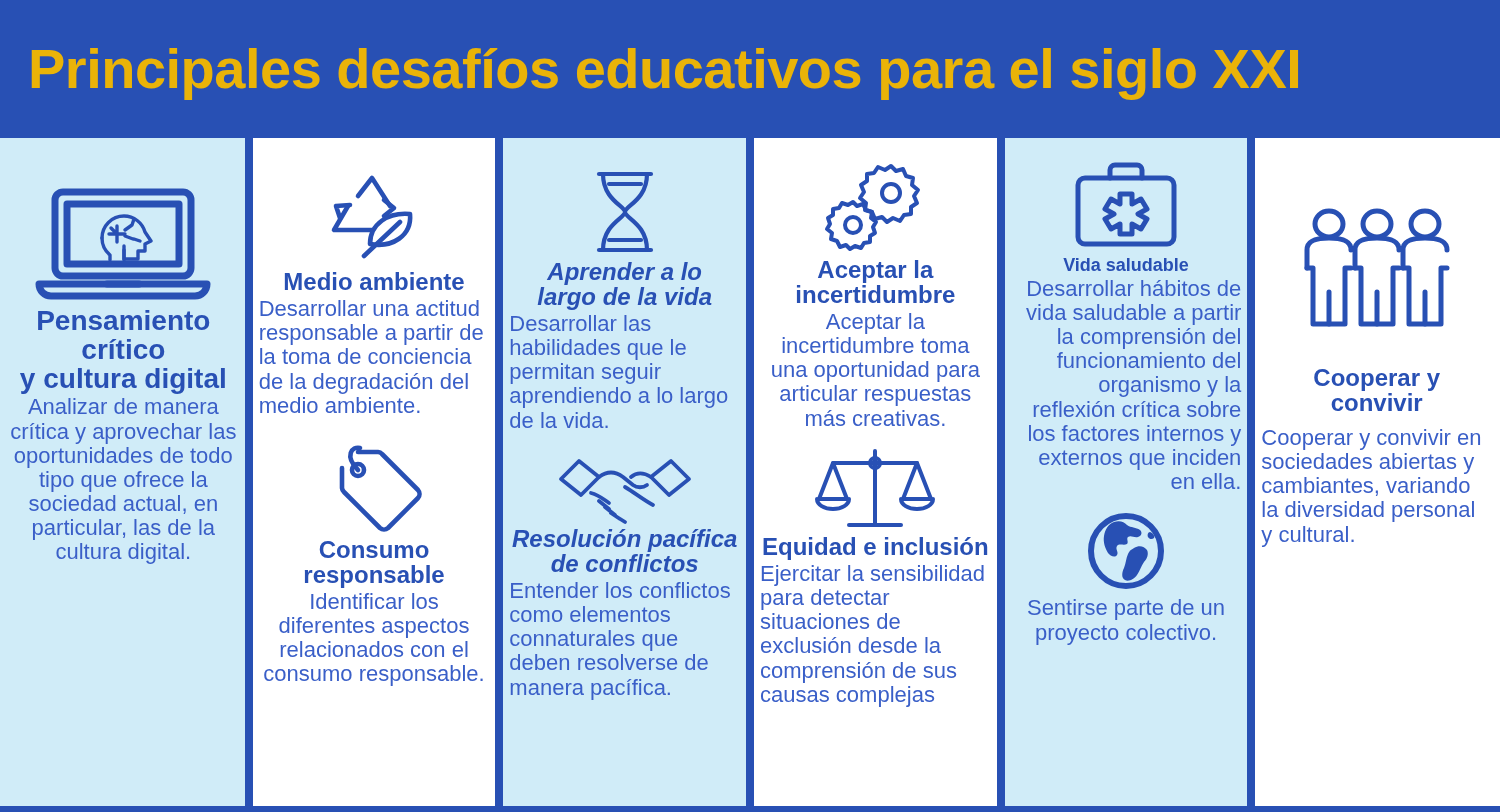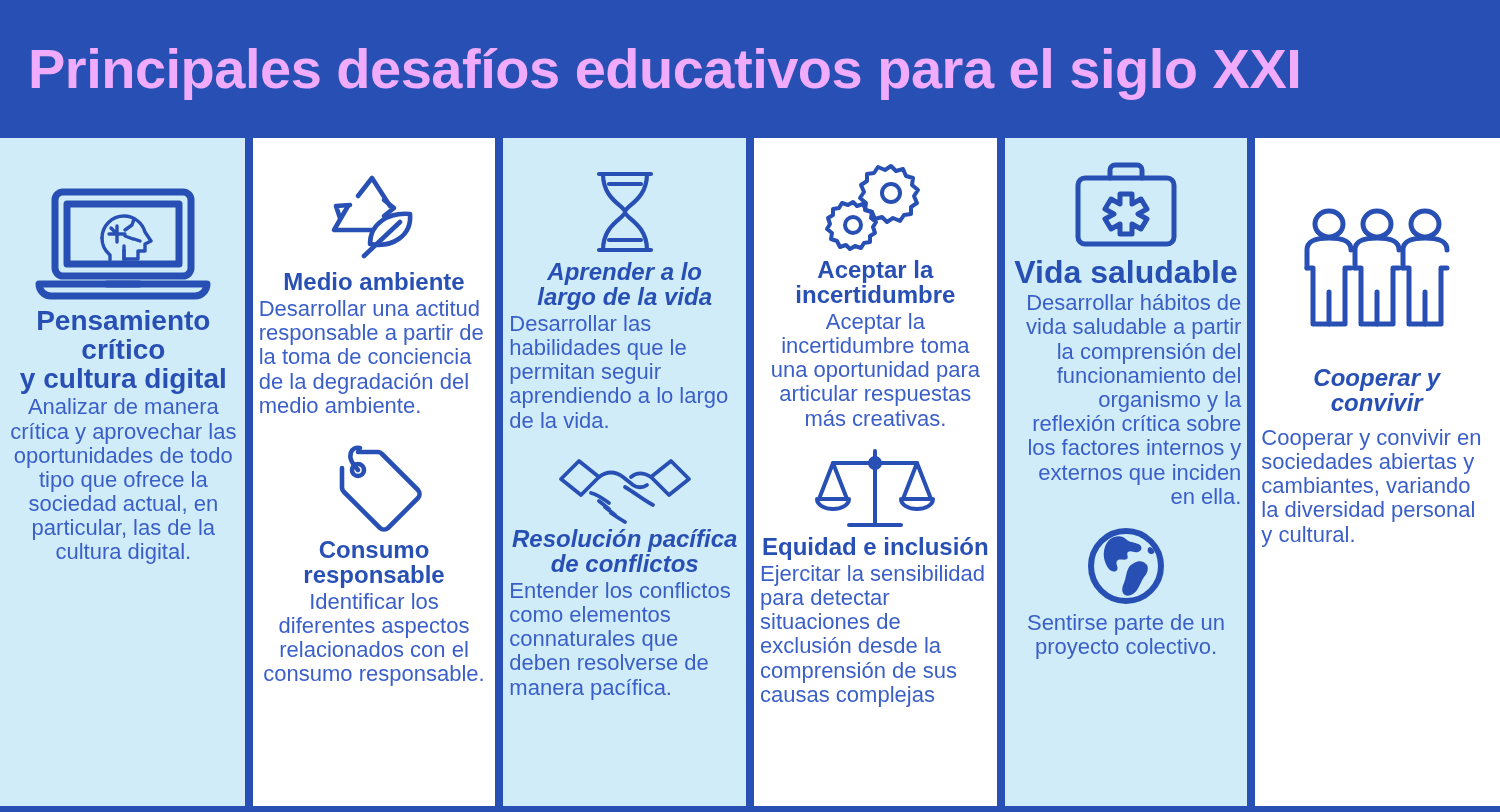--- a/index.html
+++ b/index.html
@@ -15,21 +15,21 @@
   }
   
   .header {
     height:138px;
     background:#2850b4;
     display:flex; align-items:center;
     padding-left:28px;
     flex:0 0 138px;
   }
   .header-title {
-    color:#f0abfc;
+    color:#eab308;
     font-size:56px;
     font-weight:bold;
     letter-spacing:-0.5px;
     line-height:1.0;
     white-space:nowrap;
   }
   
   .columns {
     flex:1 1 auto;
     display:flex;
@@ -79,24 +79,24 @@
   .c1 .blk-title { font-size:28px; }
   .c1 .blk-body  { text-align:center; }
   .c2 .blk-title { font-size:24px; }
   .c2 .b1 .blk-body { text-align:left; }
   .c2 .b2 .blk-body { text-align:center; }
   .c3 .blk-title { font-size:24px;font-style:italic; }
   .c3 .blk-body  { text-align:left; }
   .c4 .blk-title { font-size:24px; }
   .c4 .b1 .blk-body { text-align:center; }
   .c4 .b2 .blk-body { text-align:left; }
-  .c5 .blk-title { font-size:32px; }
+  .c5 .blk-title { font-size:18px; }
   .c5 .b1 .blk-body { text-align:right; }
   .c5 .b2 .blk-body { text-align:center; }
-  .c6 .blk-title { font-size:24px;font-style:italic; }
+  .c6 .blk-title { font-size:24px; }
   .c6 .blk-body  { text-align:left; }
 
   .sp-8  { height:8px; }
   .sp-14 { height:14px; }
   .sp-20 { height:20px; }
   .sp-26 { height:26px; }
   .sp-40 { height:40px; }
   .sp-60 { height:60px; }
 </style>
 </head>

